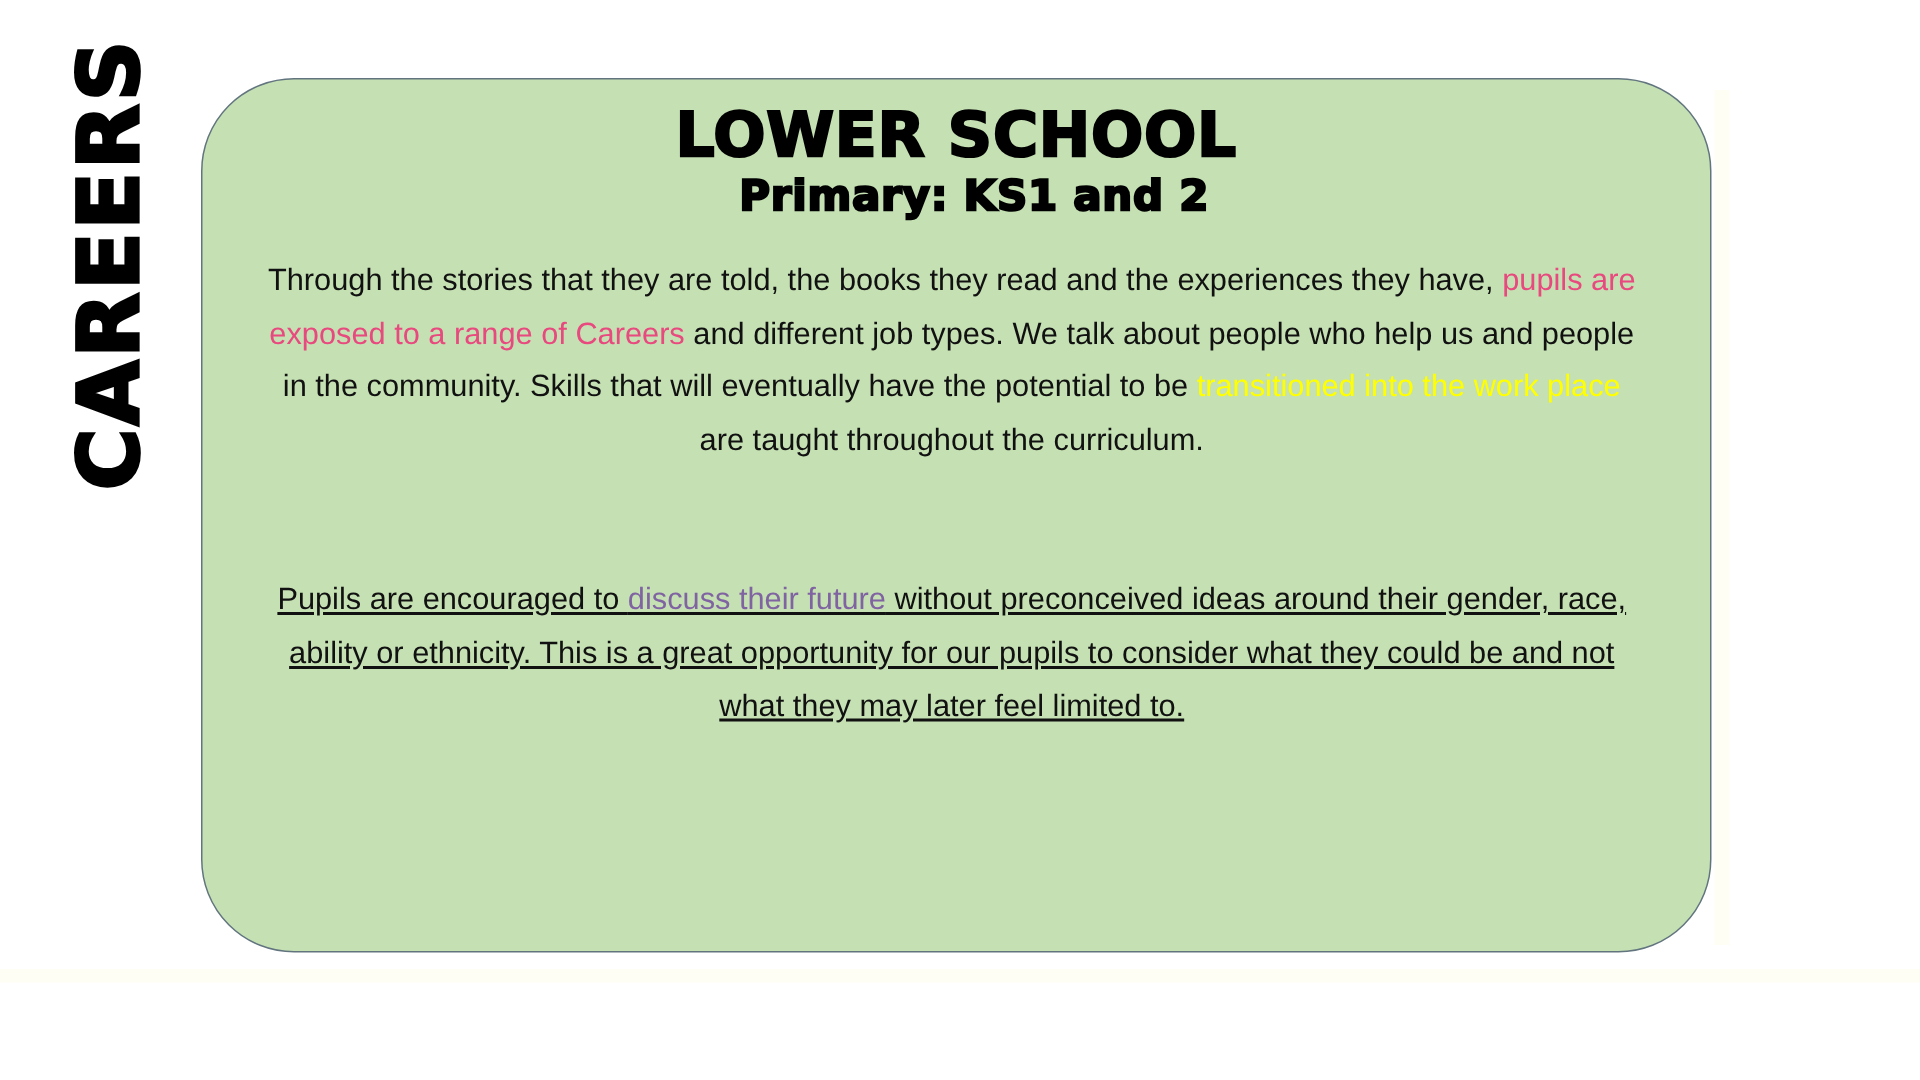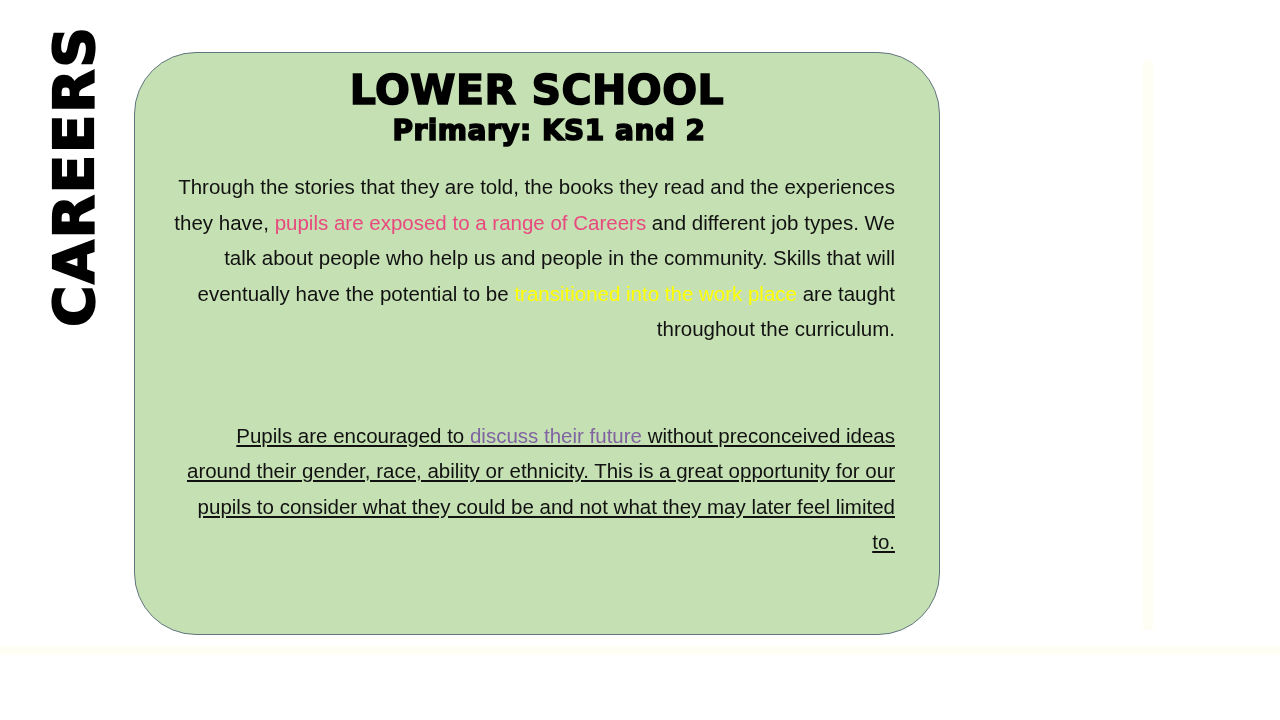--- a/index.html
+++ b/index.html
@@ -44,21 +44,21 @@
     color: #000000;
     line-height: 1;
     -webkit-text-stroke: 2.2px #000000;
   }
 
   
   #content-card {
     position: absolute;
     left: 134px;
     top: 52px;
-    width: 806px;
+    width: 1007px;
     height: 583px;
     box-sizing: border-box;
     background: #c5e0b3;
     border: 1.6px solid #62757f;
     border-radius: 62px;
     overflow: hidden;
   }
 
   
   #card-title {
@@ -80,21 +80,21 @@
     padding-left: 24px;
   }
 
   
   #card-body {
     margin: 22px 44px 0 38px;
     font-family: "Liberation Sans", sans-serif;
     font-size: 20.5px;
     line-height: 35.5px;
     color: #111111;
-    text-align: right;
+    text-align: center;
   }
   #card-body p {
     margin: 0;
   }
   #card-body p.para-2 {
     margin-top: 71px;
     text-decoration: underline;
   }
 
   .hl-pink   { color: #e8497e; }

